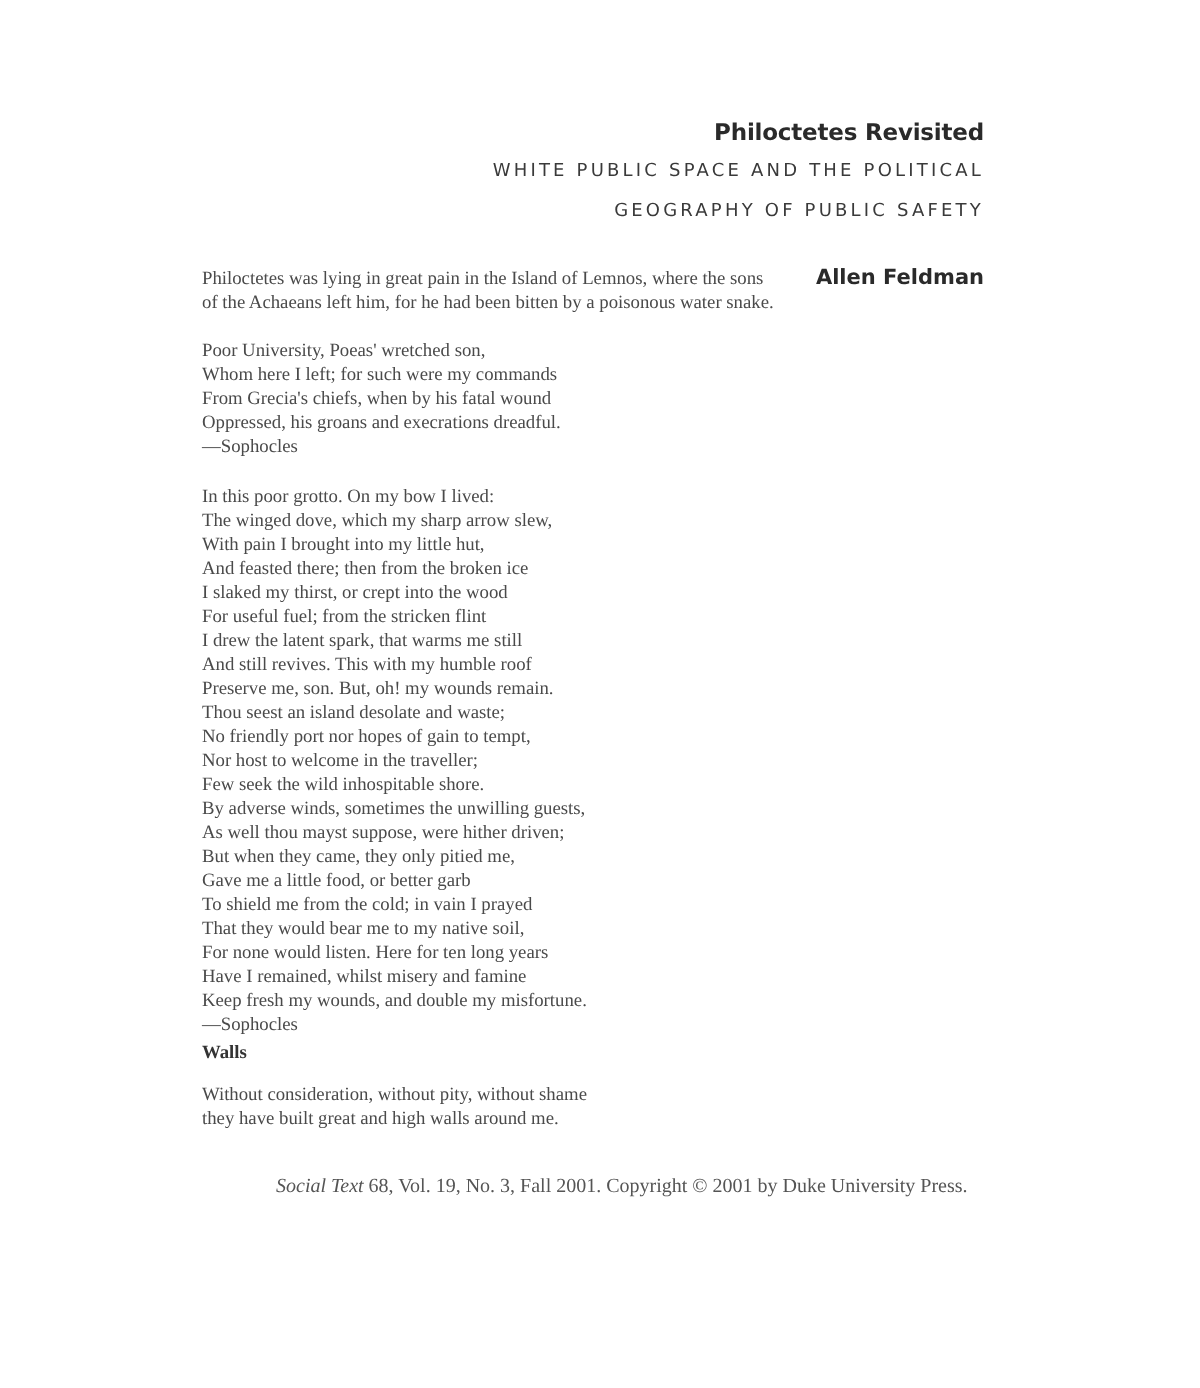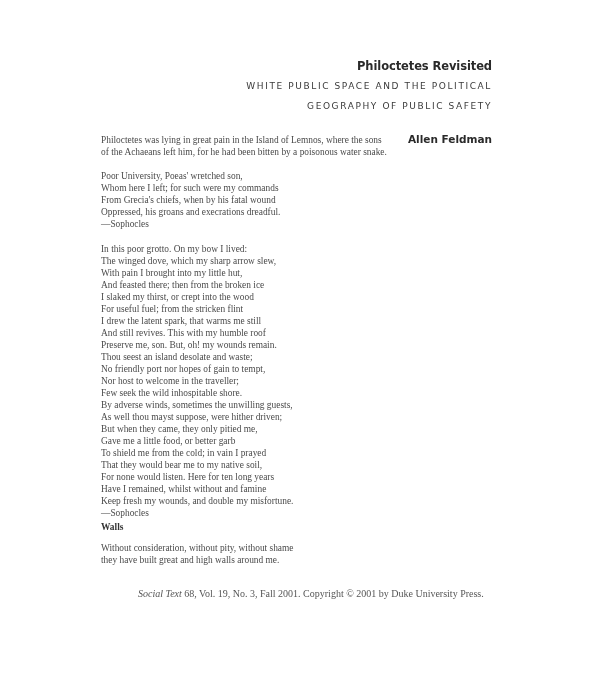--- a/index.html
+++ b/index.html
@@ -77,21 +77,21 @@
     <span class="line">No friendly port nor hopes of gain to tempt,</span>
     <span class="line">Nor host to welcome in the traveller;</span>
     <span class="line">Few seek the wild inhospitable shore.</span>
     <span class="line">By adverse winds, sometimes the unwilling guests,</span>
     <span class="line">As well thou mayst suppose, were hither driven;</span>
     <span class="line">But when they came, they only pitied me,</span>
     <span class="line">Gave me a little food, or better garb</span>
     <span class="line">To shield me from the cold; in vain I prayed</span>
     <span class="line">That they would bear me to my native soil,</span>
     <span class="line">For none would listen. Here for ten long years</span>
-    <span class="line">Have I remained, whilst without and famine</span>
+    <span class="line">Have I remained, whilst misery and famine</span>
     <span class="line">Keep fresh my wounds, and double my misfortune.</span>
     <span class="line">—Sophocles</span>
   </div>
 
   <div class="walls-heading serif">Walls</div>
 
   <div class="body-text walls-text serif">
     <span class="line">Without consideration, without pity, without shame</span>
     <span class="line">they have built great and high walls around me.</span>
   </div>

